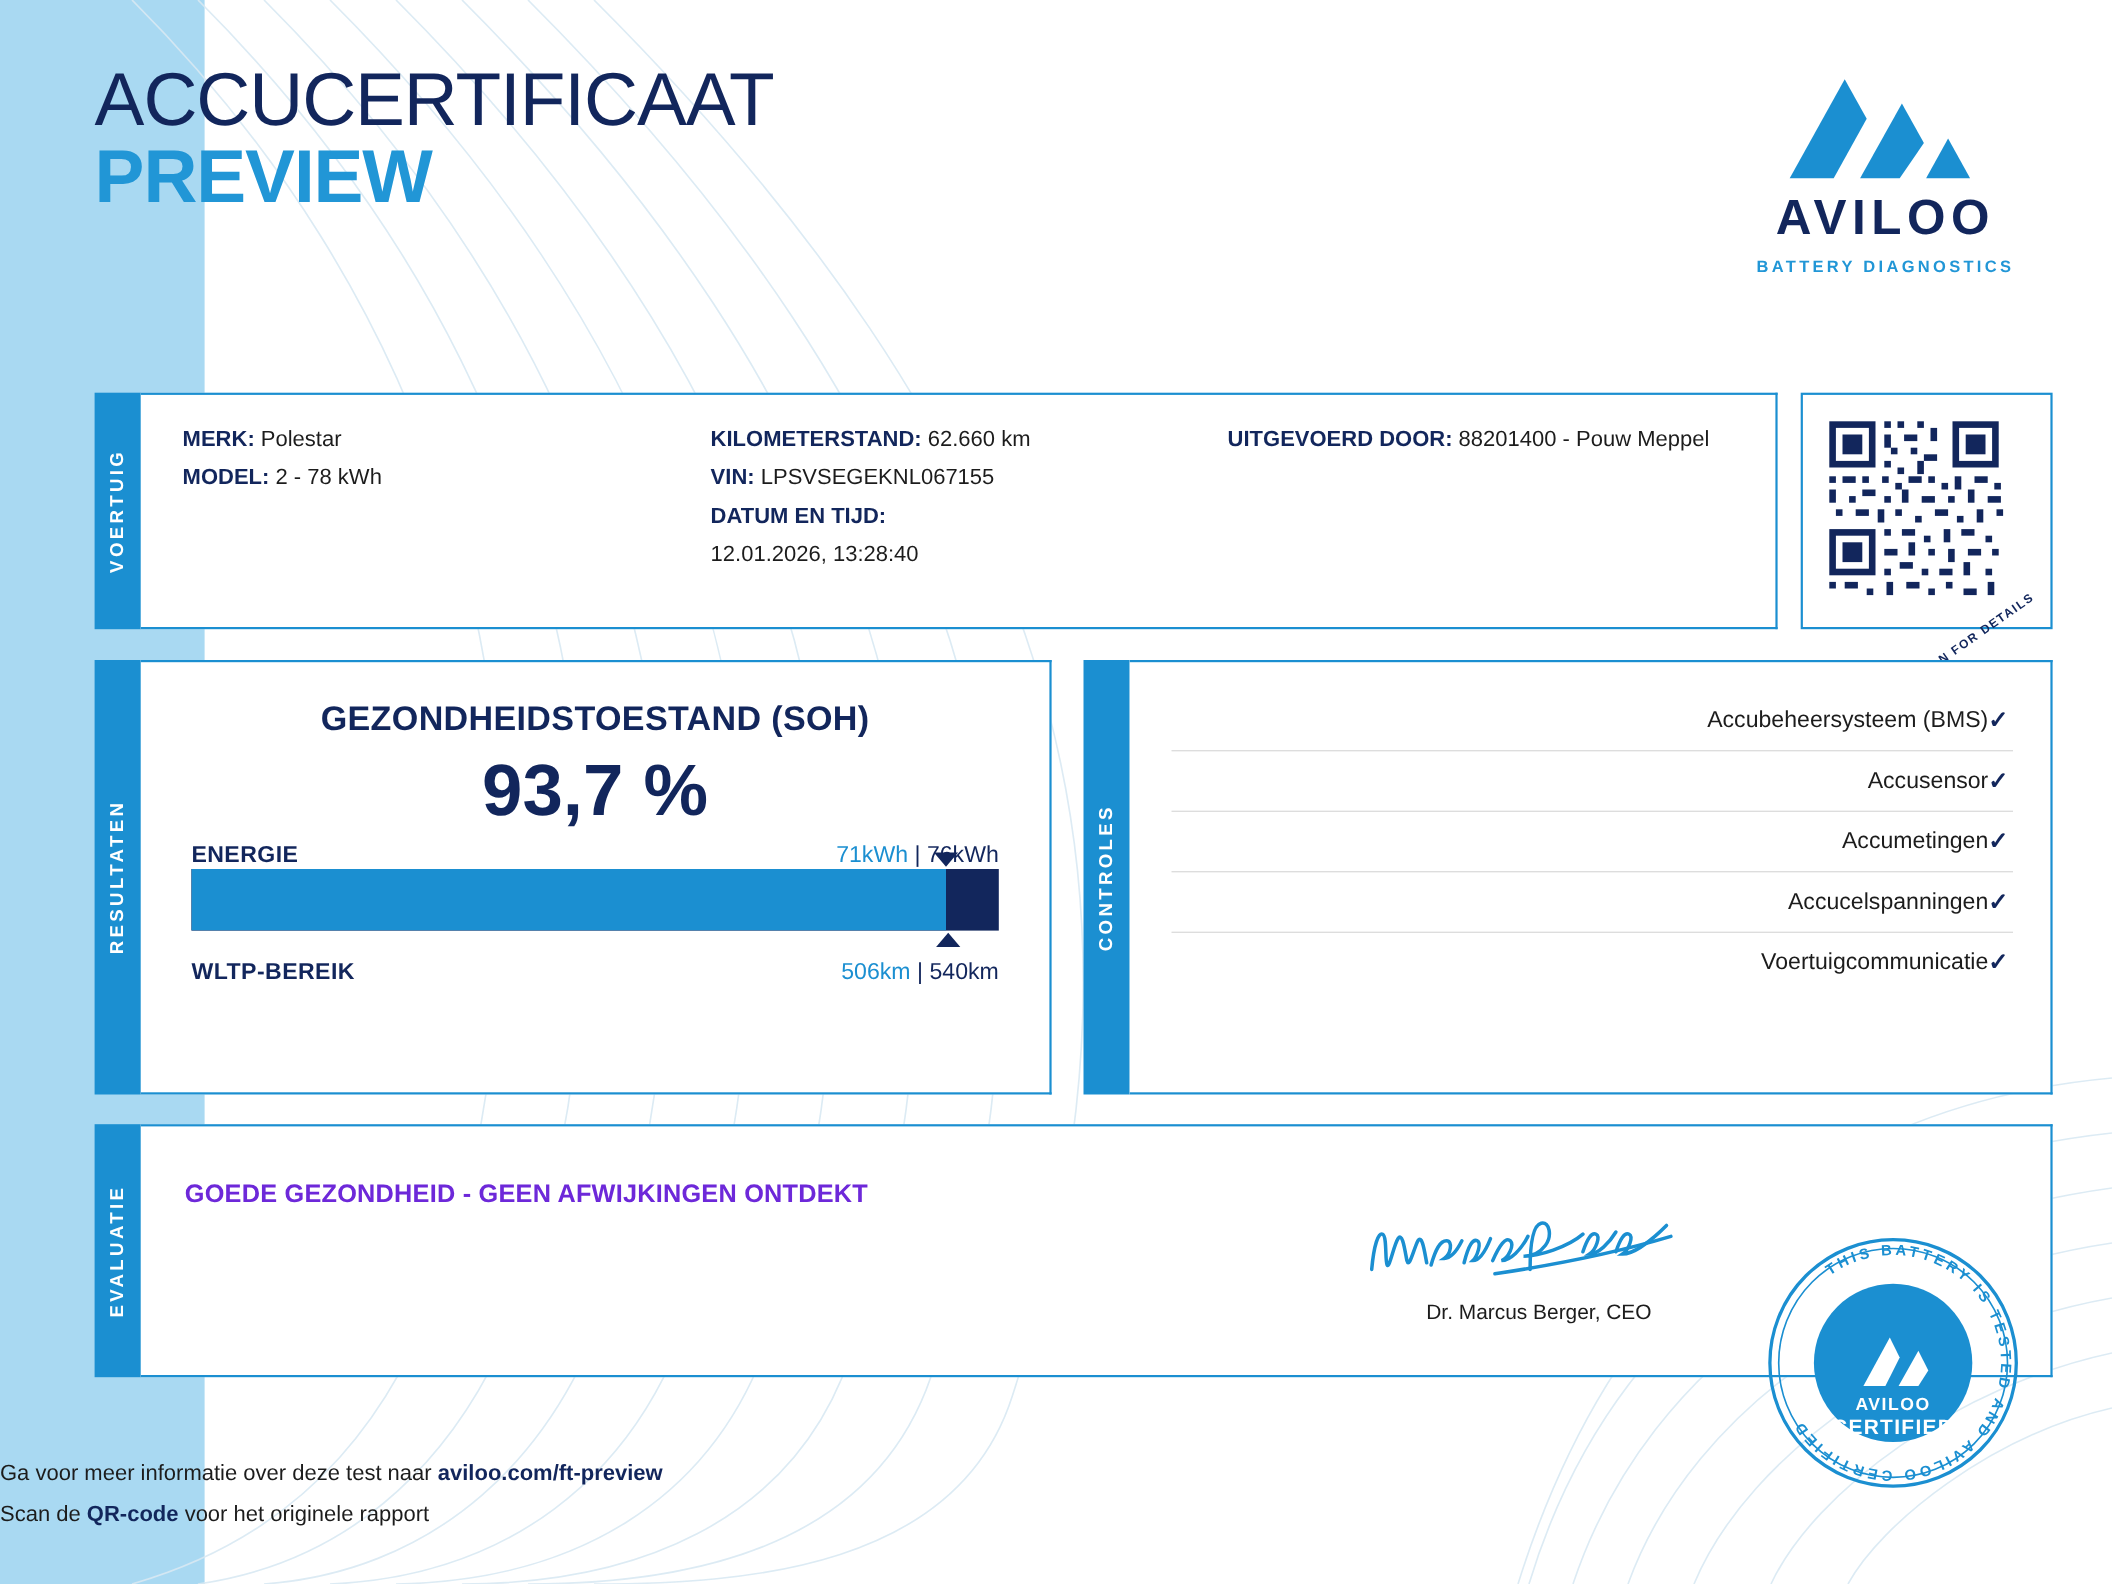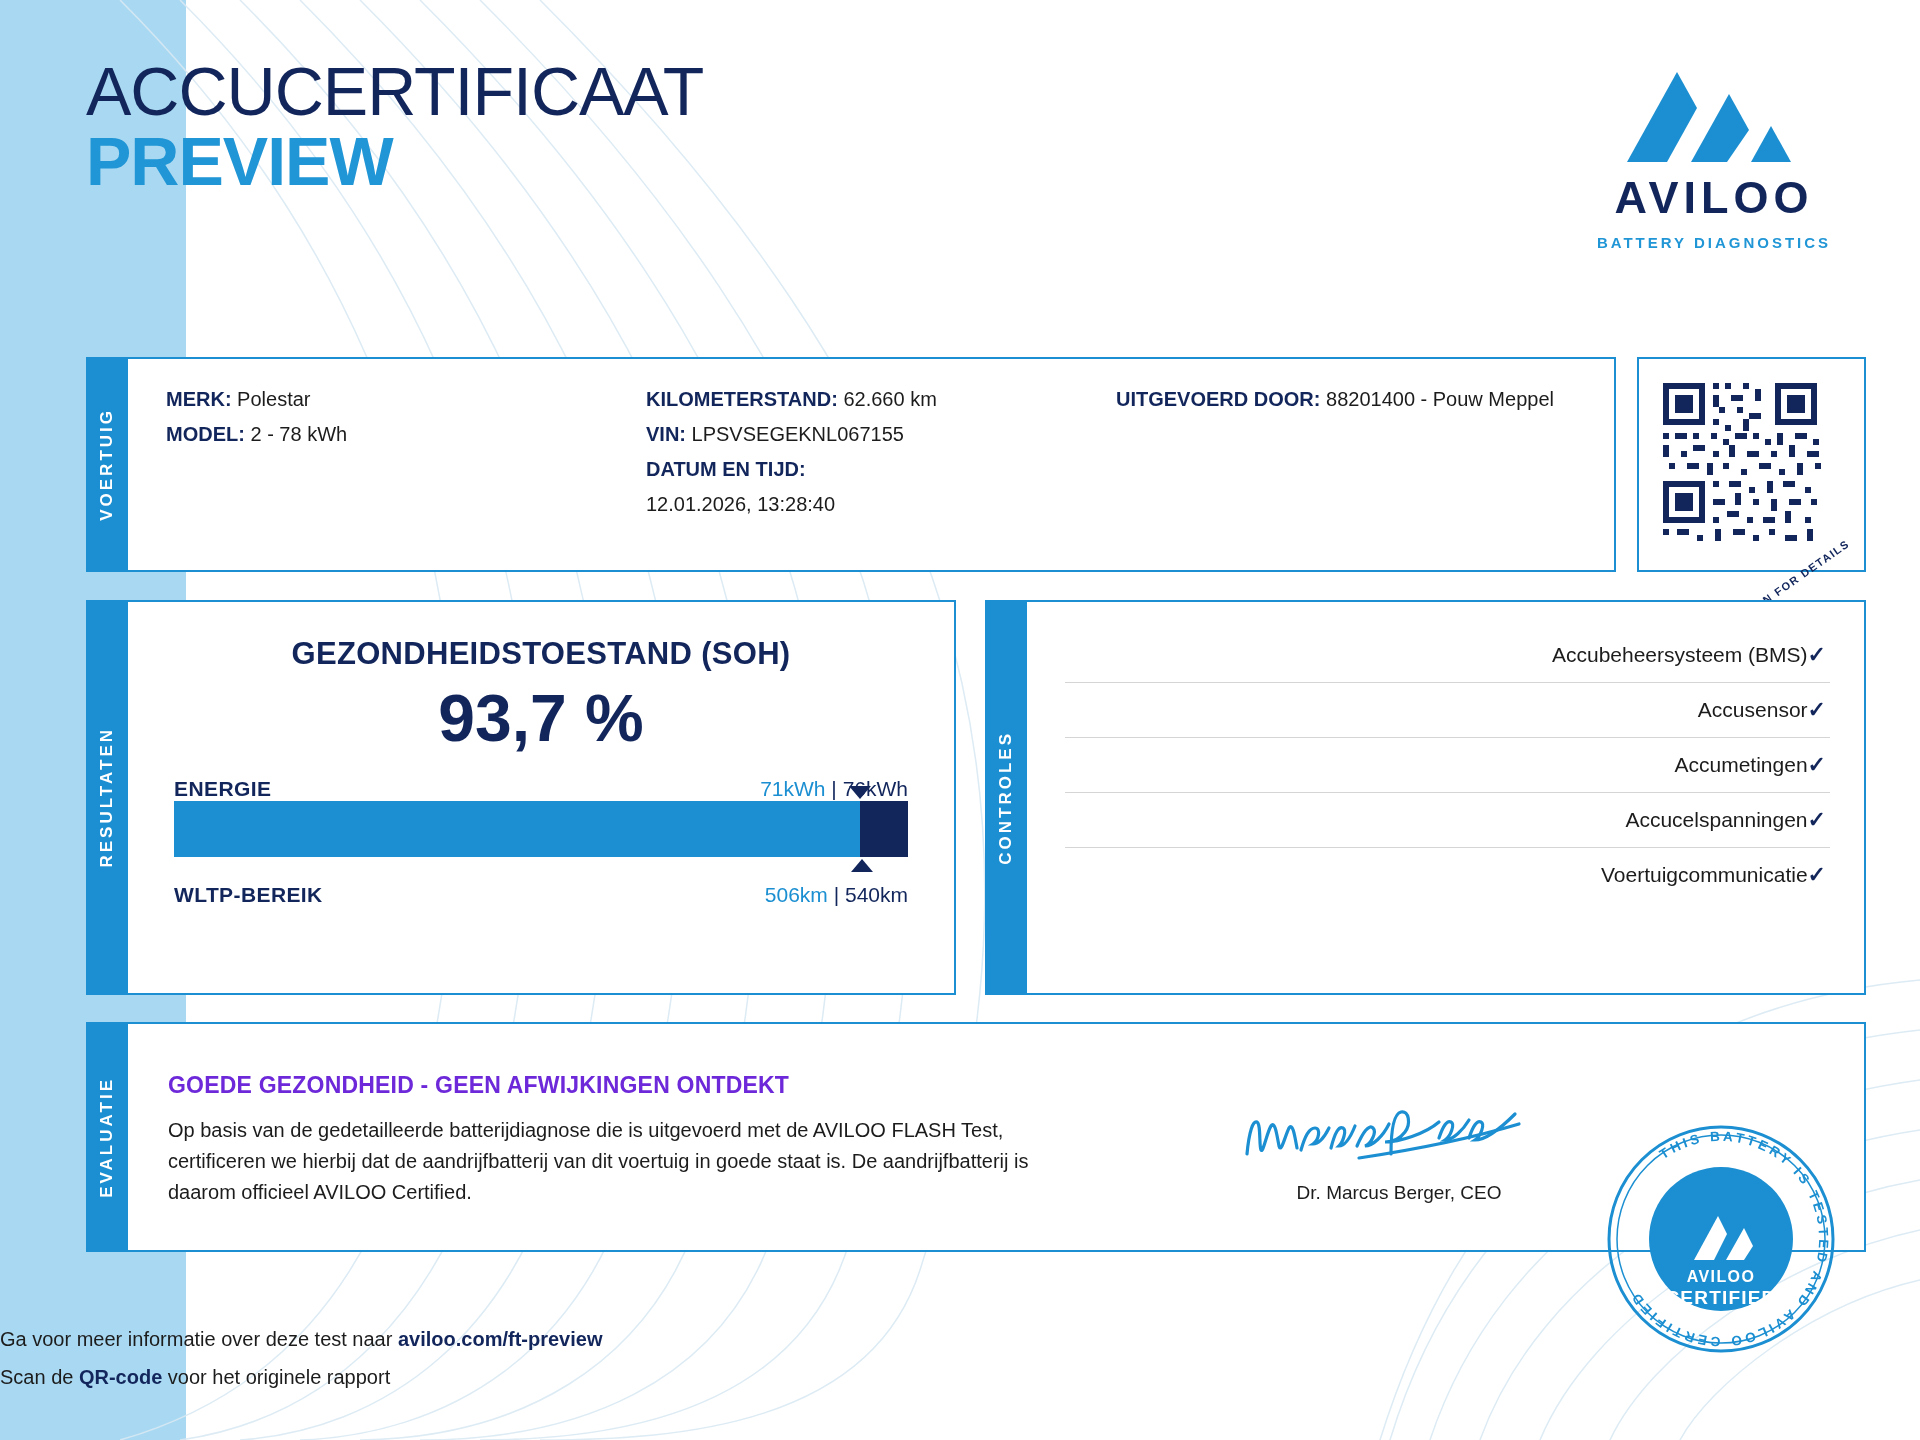--- a/index.html
+++ b/index.html
@@ -96,21 +96,21 @@
   .soh-title {
     text-align: center; margin-top: 34px;
     font-size: 31px; font-weight: bold; color: #12265c; letter-spacing: .3px;
   }
   .soh-value {
     text-align: center; margin-top: 8px;
     font-size: 66px; font-weight: bold; color: #12265c;
   }
   .metric-row {
     display: flex; align-items: flex-end; justify-content: space-between;
-    padding: 0 46px; margin-top: 21px;
+    padding: 0 46px; margin-top: 10px;
   }
   .metric-label { font-size: 21px; font-weight: bold; color: #12265c; letter-spacing: .4px; }
   .metric-values { font-size: 21px; color: #12265c; }
   .metric-values .blue { color: #1b8fd1; }
   .bar-area { position: relative; margin: 0 46px; }
   .bar-track {
     position: relative; height: 56px; width: 100%;
     background: #12265c; overflow: hidden;
   }
   .bar-fill { position: absolute; left: 0; top: 0; bottom: 0; background: #1b8fd1; }
@@ -390,21 +390,20 @@
       </div>
     </div>
   </div>
 
   <div class="panel" id="evaluation">
     <div class="tab">
       <span>EVALUATIE</span>
     </div>
     <div class="panel-body">
       <div class="eval-head">GOEDE GEZONDHEID - GEEN AFWIJKINGEN ONTDEKT</div>
-      <div class="eval-text">Op basis van de gedetailleerde batterijdiagnose die is uitgevoerd met de AVILOO FLASH Test, certificeren we hierbij dat de aandrijfbatterij van dit voertuig in goede staat is. De aandrijfbatterij is daarom officieel AVILOO Certified.</div>
 
       <div class="sign-wrap">
         <svg width="320" height="70" viewBox="0 0 320 70">
           <g fill="none" stroke="#1b8fd1" stroke-width="3.2" stroke-linecap="round">
             <path d="M8,52 C10,30 14,18 18,20 C22,22 20,44 22,48 C24,52 28,30 32,24 C36,18 38,34 40,44 C42,52 46,34 50,26 C54,20 56,36 58,46"></path>
             <path d="M62,48 C66,34 70,26 76,26 C82,26 80,38 74,42 C80,42 86,34 90,26"></path>
             <path d="M92,46 C96,30 100,24 104,26 C108,28 104,40 100,44 C106,44 112,34 116,24"></path>
             <path d="M118,44 C124,30 130,22 134,26 C138,30 132,42 126,44 C134,44 144,34 150,22"></path>
             <path d="M152,52 C152,30 154,12 162,10 C170,8 172,22 166,30 C160,38 152,40 146,40 C160,40 186,32 200,20"></path>
             <path d="M200,36 C204,24 208,18 212,20 C216,22 212,34 206,38 C214,38 224,28 230,18"></path>

